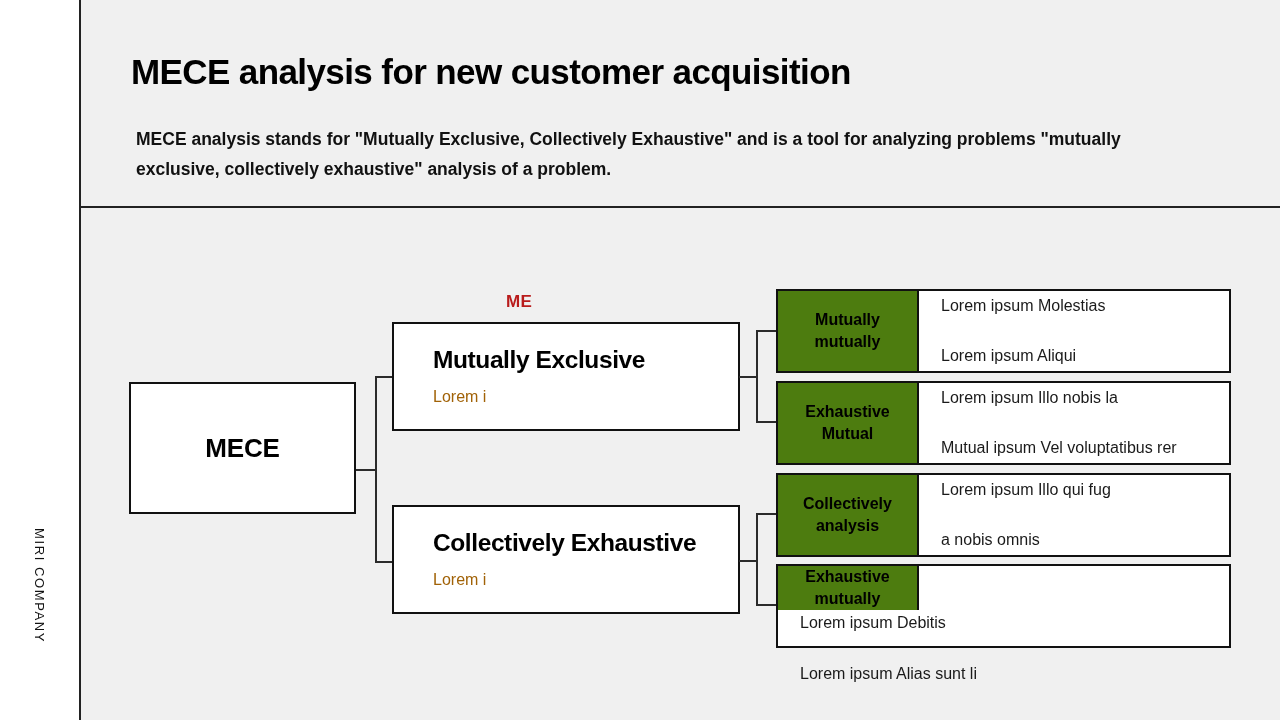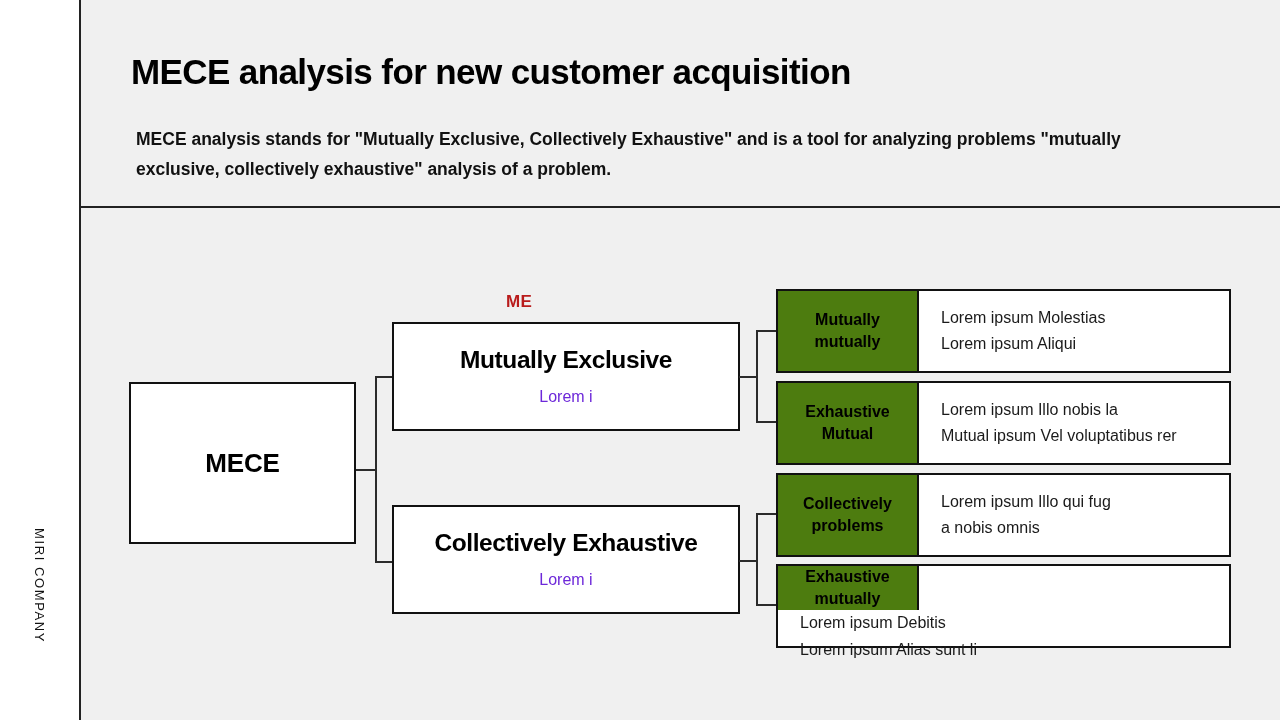--- a/index.html
+++ b/index.html
@@ -86,55 +86,55 @@
 
   
   .box {
     position: absolute;
     box-sizing: border-box;
     background: #ffffff;
     border: 2.5px solid #111111;
   }
   .root-box {
     left: 129px; top: 382px;
-    width: 227px; height: 162px;
+    width: 227px; height: 132px;
     display: flex;
     align-items: center;
     justify-content: center;
   }
   .root-label {
     font-size: 26px;
     font-weight: 700;
     color: #000000;
     letter-spacing: -0.2px;
   }
 
   .branch-box {
     left: 392px;
     width: 348px;
     height: 109px;
     display: flex;
     flex-direction: column;
-    align-items: center;
-    justify-content: center;
+    justify-content: center;
+    padding-left: 39px;
   }
   .branch-box.b0 { top: 322px; }
   .branch-box.b1 { top: 505px; }
   .branch-title {
     font-size: 24.5px;
     font-weight: 700;
     color: #000000;
     letter-spacing: -0.4px;
     line-height: 1.1;
   }
   .branch-sub {
     margin-top: 14px;
     font-size: 16px;
     font-weight: 400;
-    color: #6d28d9;
+    color: #a16207;
   }
 
   .branch-tag {
     position: absolute;
     font-size: 17px;
     font-weight: 700;
     color: #b91c1c;
     letter-spacing: 0.4px;
     text-align: left;
     width: 120px;
@@ -177,20 +177,21 @@
   .detail-val {
     flex: 1;
     display: flex;
     flex-direction: column;
     justify-content: center;
     padding-left: 22px;
     font-size: 16px;
     font-weight: 400;
     color: #1a1a1a;
     line-height: 1.65;
+    gap: 24px;
   }
 
   
   .conn {
     position: absolute;
     background: #2b2b2b;
   }
   .conn-h { height: 2px; }
   .conn-v { width: 2px; }
 </style>
@@ -250,21 +251,21 @@
 
   <div class="detail-box d1">
     <div class="detail-key">Exhaustive Mutual</div>
     <div class="detail-val">
       <span>Lorem ipsum Illo nobis la</span>
       <span>Mutual ipsum Vel voluptatibus rer</span>
     </div>
   </div>
 
   <div class="detail-box d2">
-    <div class="detail-key">Collectively problems</div>
+    <div class="detail-key">Collectively analysis</div>
     <div class="detail-val">
       <span>Lorem ipsum Illo qui fug</span>
       <span>a nobis omnis</span>
     </div>
   </div>
 
   <div class="detail-box d3">
     <div class="detail-key">Exhaustive mutually</div>
     <div class="detail-val">
       <span>Lorem ipsum Debitis</span>

